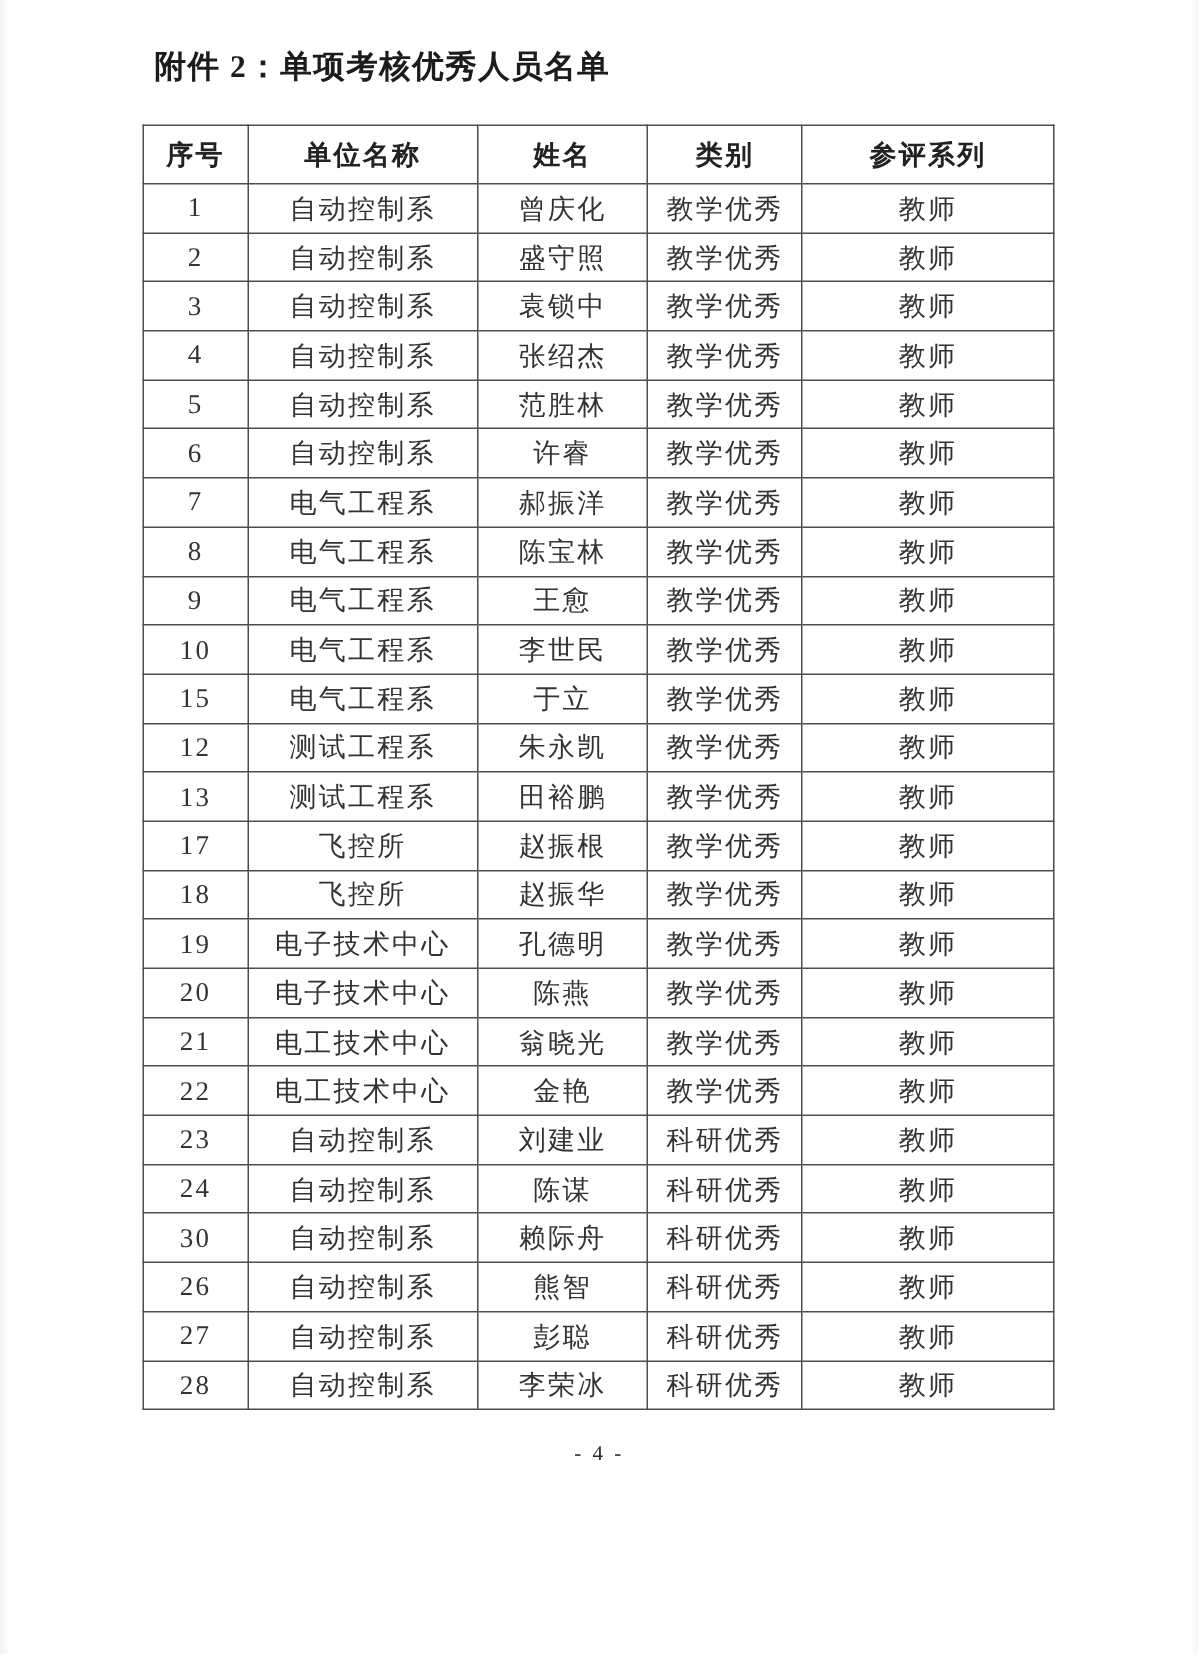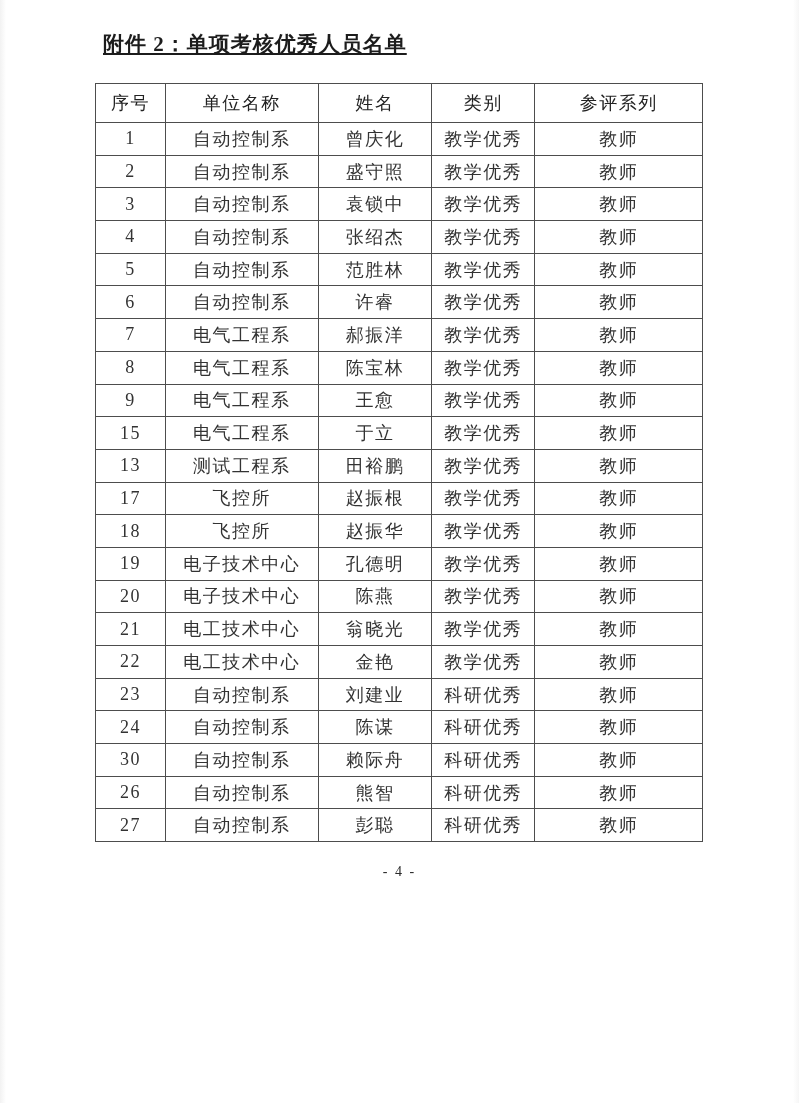--- a/index.html
+++ b/index.html
@@ -21,21 +21,20 @@
     background: linear-gradient(90deg, #f2f2f2 0px, #ffffff 6px, #ffffff 793px, #f6f6f6 799px);
   }
   .doc-title {
     margin: 0;
     padding: 31px 0 0 103px;
     font-size: 21px;
     font-weight: bold;
     letter-spacing: 1px;
     color: #1c1c1c;
     line-height: 26px;
-    text-decoration: underline;
   }
   table.roster {
     border-collapse: collapse;
     table-layout: fixed;
     width: 608px;
     margin: 26px 0 0 95px;
   }
   table.roster th,
   table.roster td {
     border: 1px solid #4d4d4d;
@@ -43,21 +42,21 @@
     vertical-align: middle;
     padding: 0;
     font-size: 18px;
     letter-spacing: 1.5px;
     color: #333333;
     overflow: hidden;
     white-space: nowrap;
   }
   table.roster th {
     height: 38px;
-    font-weight: normal;
+    font-weight: bold;
     color: #222222;
   }
   table.roster td {
     height: 31.7px;
     font-weight: normal;
   }
   .col-index   { width: 11.5%; }
   .col-unit    { width: 25.2%; }
   .col-name    { width: 18.7%; }
   .col-cat     { width: 17.0%; }
@@ -153,23 +152,37 @@
           <td>教师</td>
         </tr>
         <tr>
           <td>9</td>
           <td>电气工程系</td>
           <td>王愈</td>
           <td>教学优秀</td>
           <td>教师</td>
         </tr>
         <tr>
+          <td>10</td>
+          <td>电气工程系</td>
+          <td>李世民</td>
+          <td>教学优秀</td>
+          <td>教师</td>
+        </tr>
+        <tr>
           <td>15</td>
           <td>电气工程系</td>
           <td>于立</td>
+          <td>教学优秀</td>
+          <td>教师</td>
+        </tr>
+        <tr>
+          <td>12</td>
+          <td>测试工程系</td>
+          <td>朱永凯</td>
           <td>教学优秀</td>
           <td>教师</td>
         </tr>
         <tr>
           <td>13</td>
           <td>测试工程系</td>
           <td>田裕鹏</td>
           <td>教学优秀</td>
           <td>教师</td>
         </tr>
@@ -243,18 +256,25 @@
           <td>科研优秀</td>
           <td>教师</td>
         </tr>
         <tr>
           <td>27</td>
           <td>自动控制系</td>
           <td>彭聪</td>
           <td>科研优秀</td>
           <td>教师</td>
         </tr>
+        <tr>
+          <td>28</td>
+          <td>自动控制系</td>
+          <td>李荣冰</td>
+          <td>科研优秀</td>
+          <td>教师</td>
+        </tr>
       </tbody>
   </table>
 
   <div class="page-footer">- 4 -</div>
 
 </div>
 
 </body></html>

